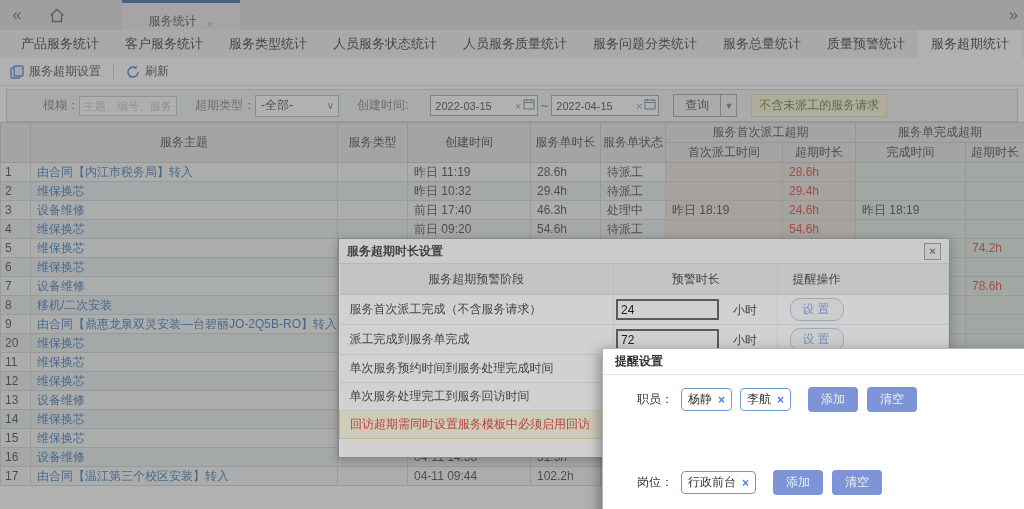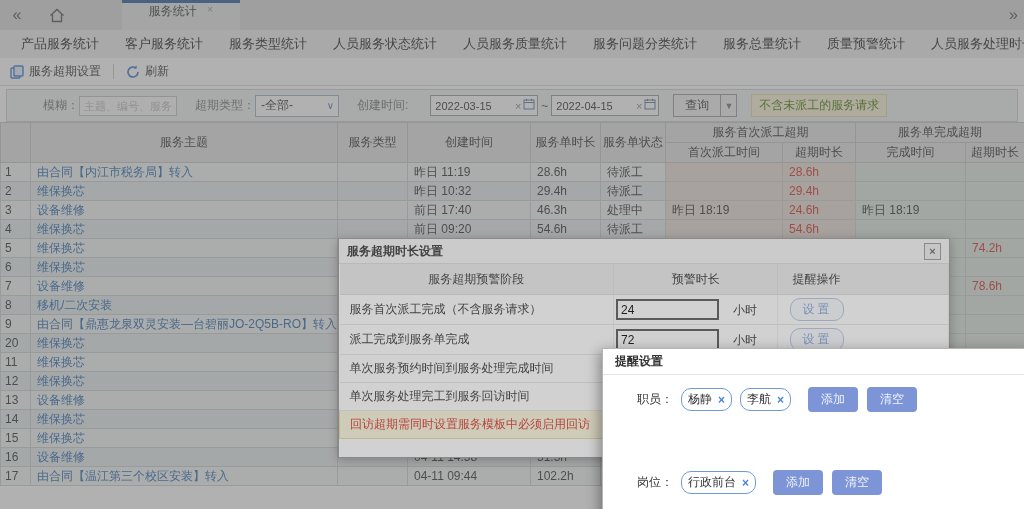--- a/index.html
+++ b/index.html
@@ -4,21 +4,21 @@
 <style>
   html,body{margin:0;padding:0;background:#9a9a9a;}
   .screen{position:relative;width:1024px;height:509px;overflow:hidden;background:#fff;
           font-family:"Liberation Sans","DejaVu Sans",sans-serif;font-size:12px;color:#333;}
 
   
   .topbar{position:absolute;top:0;left:0;right:0;height:30px;background:#dcdcdc;border-bottom:1px solid #c2c2c2;
           display:flex;align-items:center;}
   .win-arrow{width:34px;text-align:center;font-size:16px;color:#555;cursor:pointer;}
   .home-btn{width:46px;display:flex;justify-content:center;cursor:pointer;}
-  .wintab{margin-left:42px;height:27px;width:118px;display:flex;align-items:flex-start;justify-content:center;gap:10px;
+  .wintab{margin-left:42px;height:27px;width:118px;display:flex;align-items:flex-end;justify-content:center;gap:10px;
           background:#e9e9e9;border-top:3px solid #2d5f9e;cursor:pointer;}
   .wintab .tclose{color:#9a9a9a;font-size:11px;}
   .win-expand{position:absolute;right:6px;top:0;height:30px;display:flex;align-items:center;font-size:16px;color:#555;cursor:pointer;}
 
   
   .navrow{position:absolute;top:30px;left:0;right:0;height:28px;background:#f0f0f0;display:flex;align-items:stretch;padding-left:8px;}
   .navtab{display:flex;align-items:center;padding:0 13px;font-size:13px;color:#222;white-space:nowrap;cursor:pointer;}
   .navtab.active{background:#fff;}
 
   
@@ -91,21 +91,21 @@
         letter-spacing:3px;font-size:12px;cursor:pointer;}
   .m1-warning td{background:#fcf7dd;color:#d9342b;padding:5px 10px;border:1px solid #e6dca6;}
 
   
   .dialog2{position:absolute;left:602px;top:348px;width:430px;height:170px;background:#fff;border:1px solid #b5b5b5;
            box-shadow:-3px 3px 12px rgba(0,0,0,.35);z-index:8;}
   .d2-title{height:25px;line-height:25px;padding:0 12px;font-weight:bold;border-bottom:1px solid #e3e3e3;}
   .d2-row{display:flex;align-items:center;padding-left:28px;}
   .d2-row1{margin-top:12px;} .d2-row2{margin-top:58px;}
   .d2-label{width:42px;text-align:right;margin-right:8px;color:#333;white-space:nowrap;}
-  .tag{display:inline-flex;align-items:center;gap:6px;border:1px solid #6f9ad8;border-radius:10px;background:#fff;
+  .tag{display:inline-flex;align-items:center;gap:6px;border:1px solid #6f9ad8;border-radius:4px;background:#fff;
        padding:2px 6px;margin-right:8px;}
   .tag-x{color:#4a84d8;font-weight:bold;cursor:pointer;}
   .btn-blue{background:#7d95d6;color:#f0f3fc;border:none;border-radius:4px;padding:4px 13px;margin-left:9px;font-size:12px;cursor:pointer;}
 </style>
 </head>
 <body>
 
 <div class="screen">
 
   <div class="topbar">
@@ -124,20 +124,21 @@
 
   <div class="navrow" id="navtabs">
       <div class="navtab">产品服务统计</div>
       <div class="navtab">客户服务统计</div>
       <div class="navtab">服务类型统计</div>
       <div class="navtab">人员服务状态统计</div>
       <div class="navtab">人员服务质量统计</div>
       <div class="navtab">服务问题分类统计</div>
       <div class="navtab">服务总量统计</div>
       <div class="navtab">质量预警统计</div>
+      <div class="navtab active">服务超期统计</div>
       <div class="navtab">人员服务处理时长统计</div>
     </div>
 
   <div class="toolbar">
     <div class="tool">
       <span>
         <svg width="14" height="14" viewBox="0 0 14 14">
             <rect x="1" y="3" width="9" height="10" rx="1" fill="none" stroke="#3a7bd5" stroke-width="1.4"></rect>
             <rect x="4" y="1" width="9" height="10" rx="1" fill="#eaf2fd" stroke="#3a7bd5" stroke-width="1.4"></rect>
           </svg>

